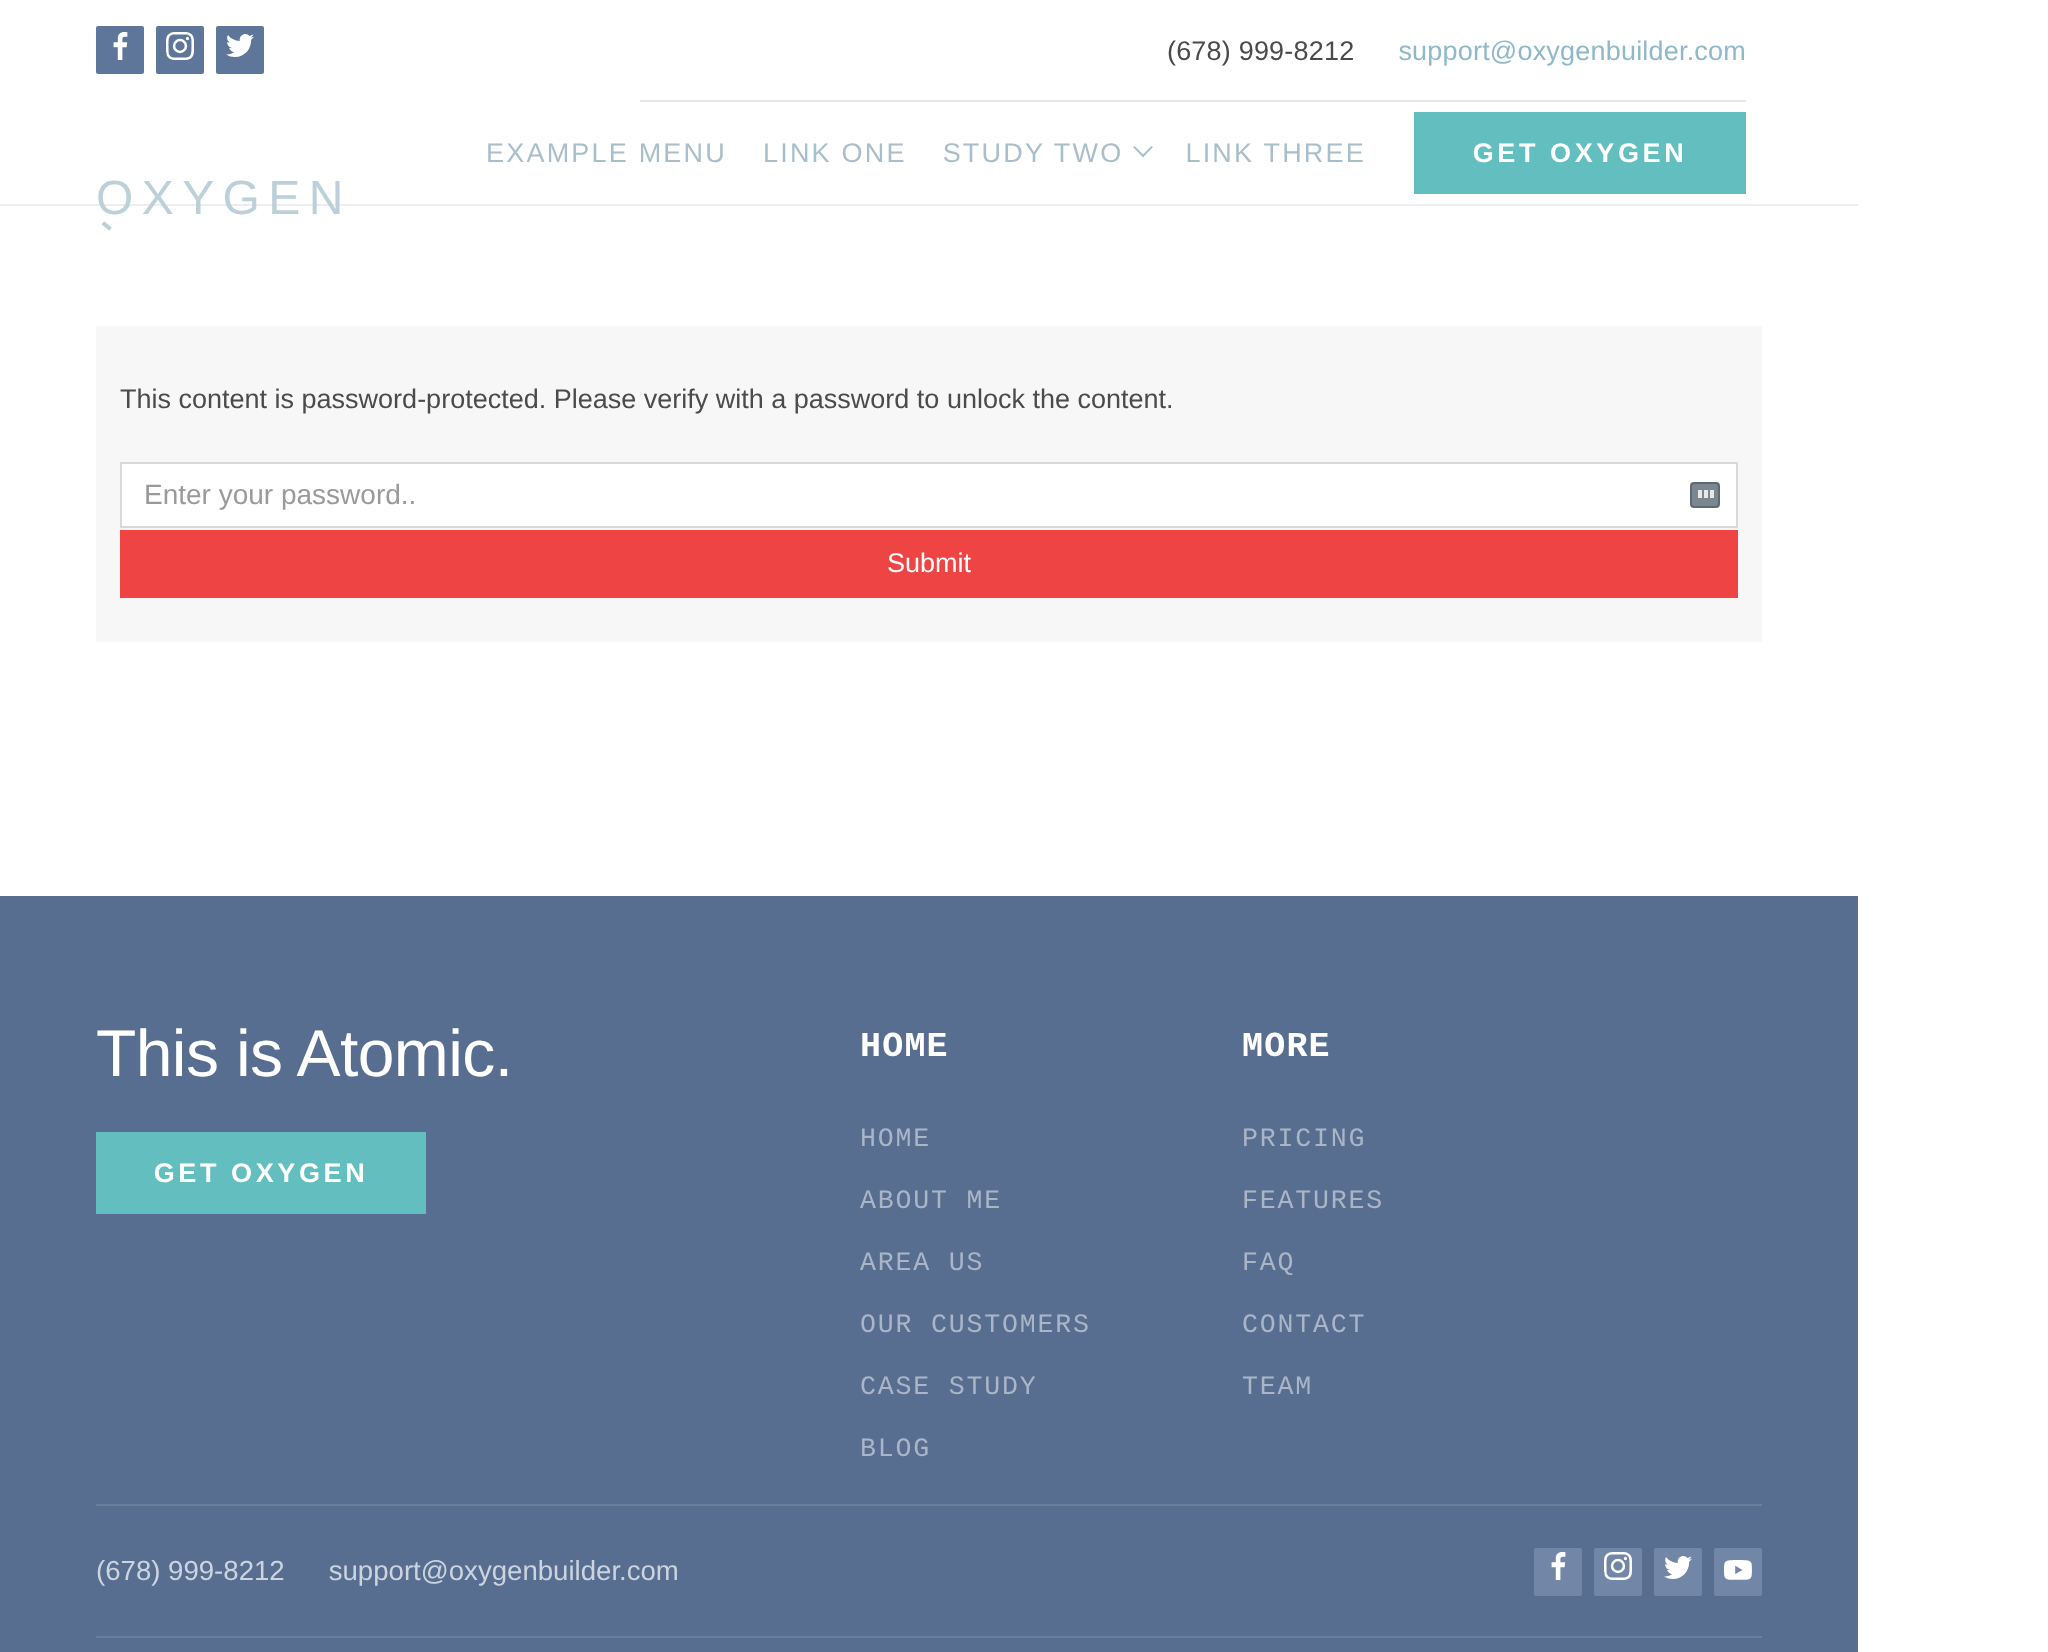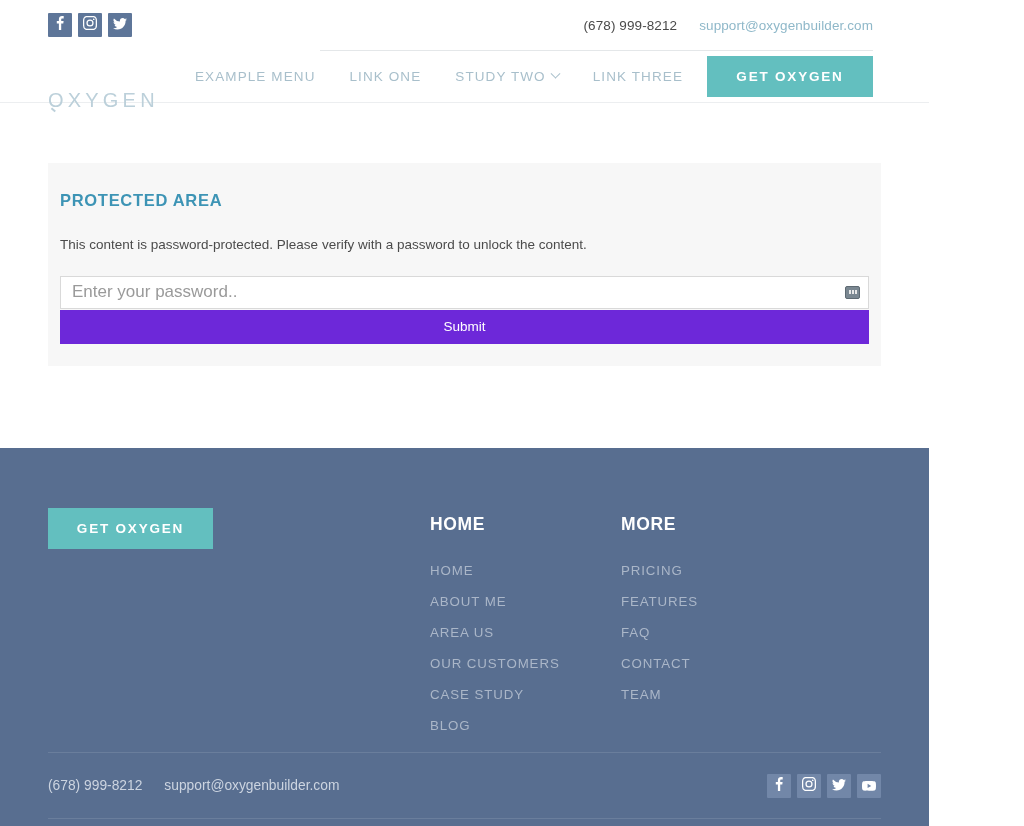--- a/index.html
+++ b/index.html
@@ -45,41 +45,41 @@
     height: 1px; background: #e4e7e9;
   }
   .header {
     height: 52px;
     display: flex;
     align-items: center;
     padding: 0 56px 0 48px;
     position: relative;
   }
   .logo {
-    font-size: 20px;
+    font-size: 24px;
     letter-spacing: 4.2px;
     color: #bcd0da;
     font-weight: 400;
     white-space: nowrap;
     margin-top: 48px;
   }
   .logo .oglyph { position: relative; display: inline-block; }
   .logo .oglyph::after {
     content: "";
     position: absolute;
     left: 3px; bottom: 1px;
     width: 5px; height: 1.5px;
     background: #bcd0da;
     transform: rotate(40deg);
   }
   .nav {
     margin-left: auto;
     display: flex;
     align-items: center;
-    gap: 34px;
+    gap: 18px;
     margin-right: 24px;
   }
   .nav-item {
     font-size: 13.5px;
     letter-spacing: 1.1px;
     color: #a8bfcb;
     white-space: nowrap;
     cursor: pointer;
     display: flex;
     align-items: center;
@@ -139,42 +139,42 @@
     border: 1px solid #d9d9d9;
     display: flex;
     align-items: center;
   }
   .pw-input {
     flex: 1;
     border: none;
     outline: none;
     height: 100%;
     padding: 0 30px 0 11px;
-    font-size: 17px;
+    font-size: 14px;
     color: #404040;
     background: transparent;
     font-family: "Liberation Sans", sans-serif;
   }
   .pw-input::placeholder { color: #9a9a9a; }
   .pw-key {
     position: absolute;
     right: 8px;
     width: 15px; height: 13px;
     background: #7a8791;
     border: 1px solid #5e6a73;
     border-radius: 2px;
     display: flex; align-items: center; justify-content: center;
     gap: 1px;
     cursor: pointer;
   }
   .pw-key i { width: 2px; height: 4px; background: #e8e8e8; display: block; }
   .submit-btn {
     width: 100%;
     height: 34px;
-    background: #6d28d9;
+    background: #ef4444;
     color: #ffffff;
     border: none;
     font-size: 13.5px;
     cursor: pointer;
     font-family: "Liberation Sans", sans-serif;
     display: flex; align-items: center; justify-content: center;
     margin-top: 1px;
   }
 
   
@@ -209,21 +209,21 @@
     font-size: 13.5px;
     letter-spacing: 1.8px;
     font-weight: 700;
     width: 165px;
     height: 41px;
     border: none;
     cursor: pointer;
     display: flex; align-items: center; justify-content: center;
     font-family: "Liberation Sans", sans-serif;
   }
-  .f-col { width: 191px; padding-top: 6px; }
+  .f-col { width: 191px; padding-top: 6px; font-family: Liberation Mono, monospace; }
   .f-col-head {
     color: #ffffff;
     font-size: 17.5px;
     font-weight: 700;
     letter-spacing: 0.6px;
     margin-bottom: 28px;
   }
   .f-link {
     display: block;
     color: #aab6c8;
@@ -318,38 +318,38 @@
           </div>
       </div>
       <button class="cta-header">GET OXYGEN</button>
     </div>
     <div class="header-rule"></div>
   </div>
 
   <div class="main">
     <div class="protected">
       <div class="prot-inner">
-        <div class="prot-title">PROTECTED AREA</div>
         <div class="prot-desc">This content is password-protected. Please verify with a password to unlock the content.</div>
         <div class="pw-field">
           <input class="pw-input" type="text" placeholder="Enter your password.." style="">
           <span class="pw-key">
             <i></i>
               <i></i>
               <i></i>
           </span>
         </div>
         <button class="submit-btn">Submit</button>
       </div>
     </div>
   </div>
 
   <div class="footer">
     <div class="footer-top">
       <div class="f-brand">
+        <div class="f-title">This is Atomic.</div>
         <button class="cta-footer">GET OXYGEN</button>
       </div>
 
       <div class="f-col">
         <div class="f-col-head">HOME</div>
         <a class="f-link">HOME</a>
         <a class="f-link">ABOUT ME</a>
         <a class="f-link">AREA US</a>
         <a class="f-link">OUR CUSTOMERS</a>
         <a class="f-link">CASE STUDY</a>

